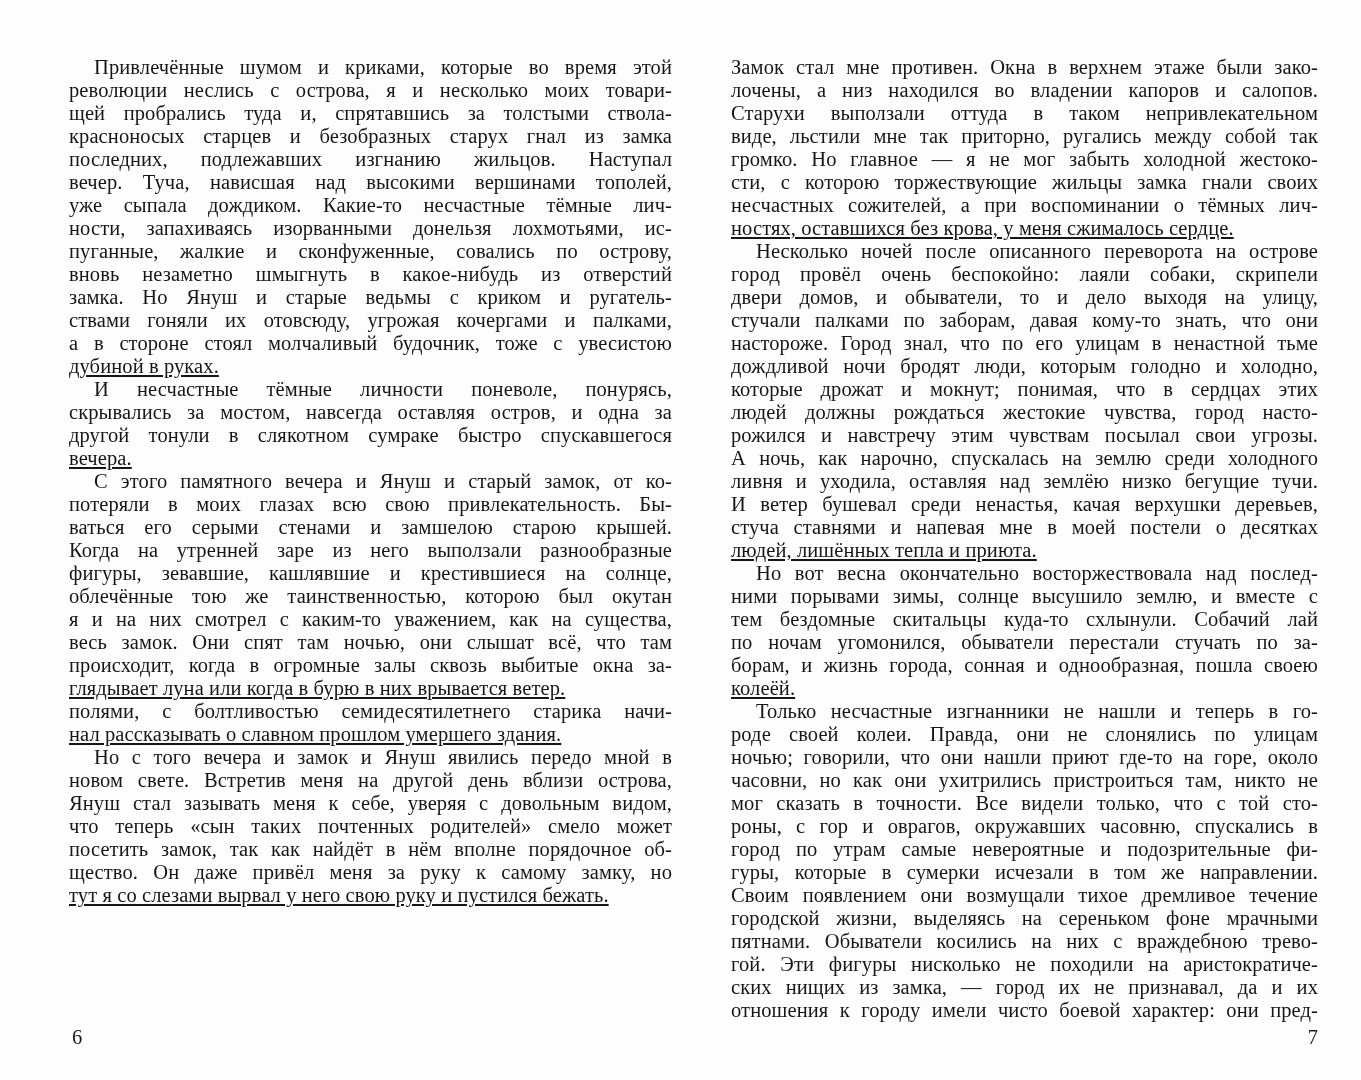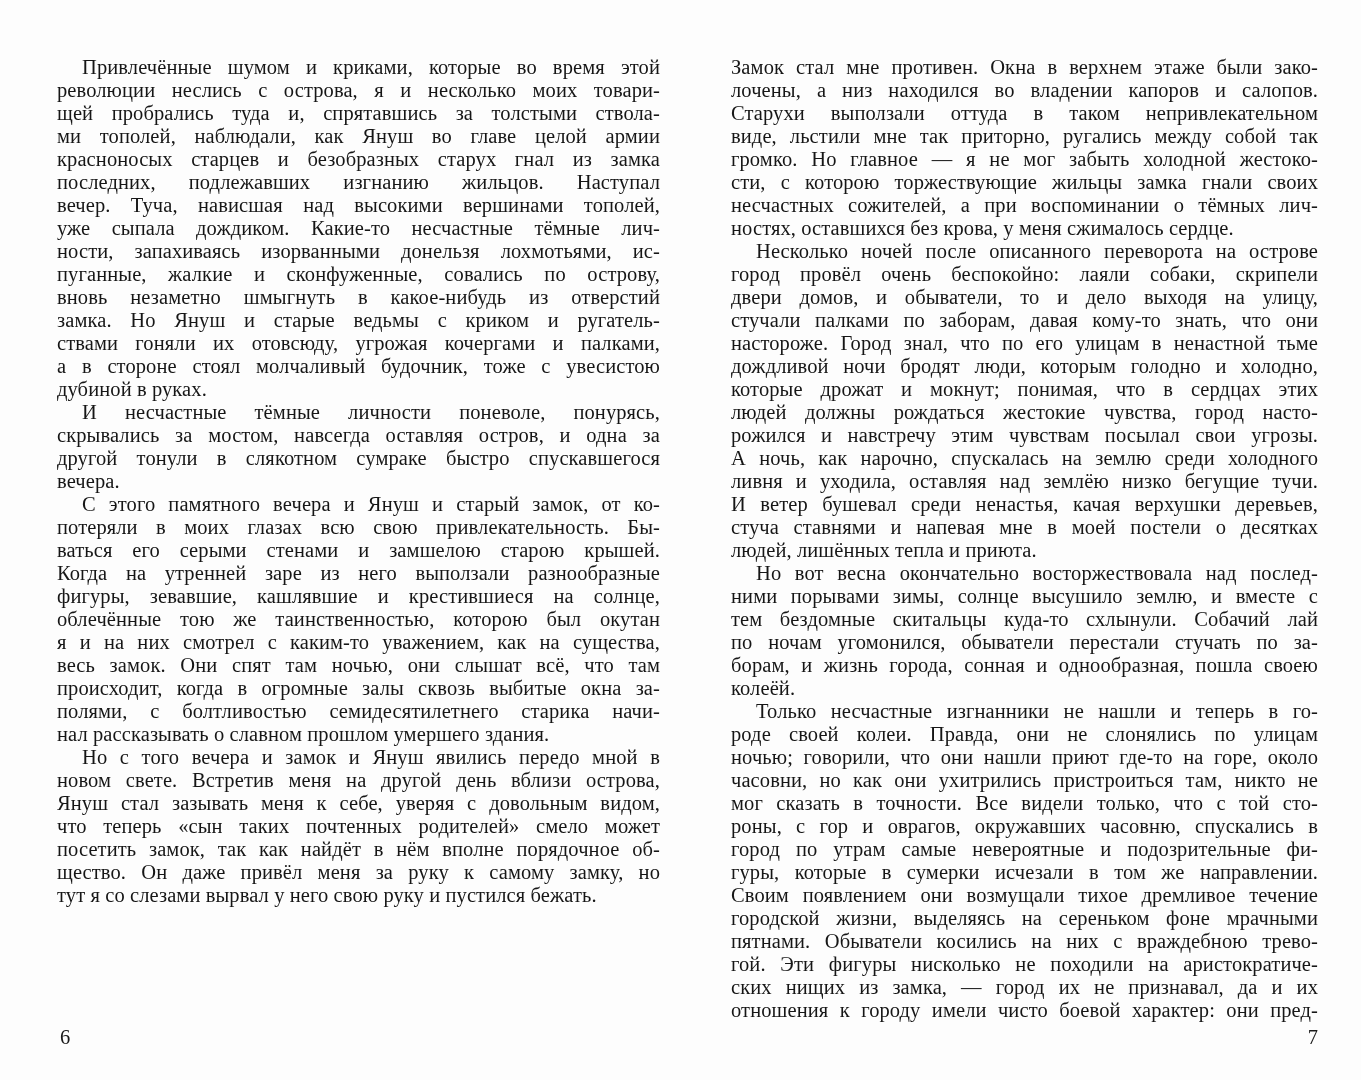--- a/index.html
+++ b/index.html
@@ -15,39 +15,39 @@
   .spread {
     position: relative;
     width: 1361px;
     height: 1080px;
   }
   .page {
     position: absolute;
     top: 0;
     height: 1080px;
   }
-  .page.left  { left: 0;     width: 680px; }
+  .page.left  { left: 12px;     width: 680px; }
   .page.right { left: 680px; width: 681px; }
 
   .page-text {
     position: absolute;
     top: 56px;
     font-size: 20.5px;
     line-height: 23px;
     letter-spacing: 0.1px;
   }
   .left  .page-text { left: 57px;  width: 603px; }
   .right .page-text { left: 51px;  width: 587px; } 
 
   .line {
     text-align: justify;
     text-align-last: justify;
     height: 23px;
   }
-  .line.end    { text-align-last: left; }
+  .line.end    { text-align-last: left; text-decoration: underline; }
   .line.indent { text-indent: 25px; }
 
   .pagenum {
     position: absolute;
     top: 1026px;
     font-size: 20.5px;
     line-height: 23px;
     color: #1a1a1a;
   }
   .left  .pagenum { left: 60px; }
@@ -57,21 +57,20 @@
 <body>
 
 <div class="spread">
 
   <div class="page left">
     <div class="page-text">
 
     <div class="line indent">Привлечённые шумом и криками, которые во время этой</div>
         <div class="line">революции неслись с острова, я и несколько моих товари-</div>
         <div class="line">щей пробрались туда и, спрятавшись за толстыми ствола-</div>
-        <div class="line">ми тополей, наблюдали, как Януш во главе целой армии</div>
         <div class="line">красноносых старцев и безобразных старух гнал из замка</div>
         <div class="line">последних, подлежавших изгнанию жильцов. Наступал</div>
         <div class="line">вечер. Туча, нависшая над высокими вершинами тополей,</div>
         <div class="line">уже сыпала дождиком. Какие-то несчастные тёмные лич-</div>
         <div class="line">ности, запахиваясь изорванными донельзя лохмотьями, ис-</div>
         <div class="line">пуганные, жалкие и сконфуженные, совались по острову,</div>
         <div class="line">вновь незаметно шмыгнуть в какое-нибудь из отверстий</div>
         <div class="line">замка. Но Януш и старые ведьмы с криком и ругатель-</div>
         <div class="line">ствами гоняли их отовсюду, угрожая кочергами и палками,</div>
         <div class="line">а в стороне стоял молчаливый будочник, тоже с увесистою</div>
@@ -82,20 +81,21 @@
         <div class="line end">вечера.</div>
         <div class="line indent">С этого памятного вечера и Януш и старый замок, от ко-</div>
         <div class="line">потеряли в моих глазах всю свою привлекательность. Бы-</div>
         <div class="line">ваться его серыми стенами и замшелою старою крышей.</div>
         <div class="line">Когда на утренней заре из него выползали разнообразные</div>
         <div class="line">фигуры, зевавшие, кашлявшие и крестившиеся на солнце,</div>
         <div class="line">облечённые тою же таинственностью, которою был окутан</div>
         <div class="line">я и на них смотрел с каким-то уважением, как на существа,</div>
         <div class="line">весь замок. Они спят там ночью, они слышат всё, что там</div>
         <div class="line">происходит, когда в огромные залы сквозь выбитые окна за-</div>
+        <div class="line end">глядывает луна или когда в бурю в них врывается ветер.</div>
         <div class="line">полями, с болтливостью семидесятилетнего старика начи-</div>
         <div class="line end">нал рассказывать о славном прошлом умершего здания.</div>
         <div class="line indent">Но с того вечера и замок и Януш явились передо мной в</div>
         <div class="line">новом свете. Встретив меня на другой день вблизи острова,</div>
         <div class="line">Януш стал зазывать меня к себе, уверяя с довольным видом,</div>
         <div class="line">что теперь «сын таких почтенных родителей» смело может</div>
         <div class="line">посетить замок, так как найдёт в нём вполне порядочное об-</div>
         <div class="line">щество. Он даже привёл меня за руку к самому замку, но</div>
         <div class="line end">тут я со слезами вырвал у него свою руку и пустился бежать.</div>
       </div>

